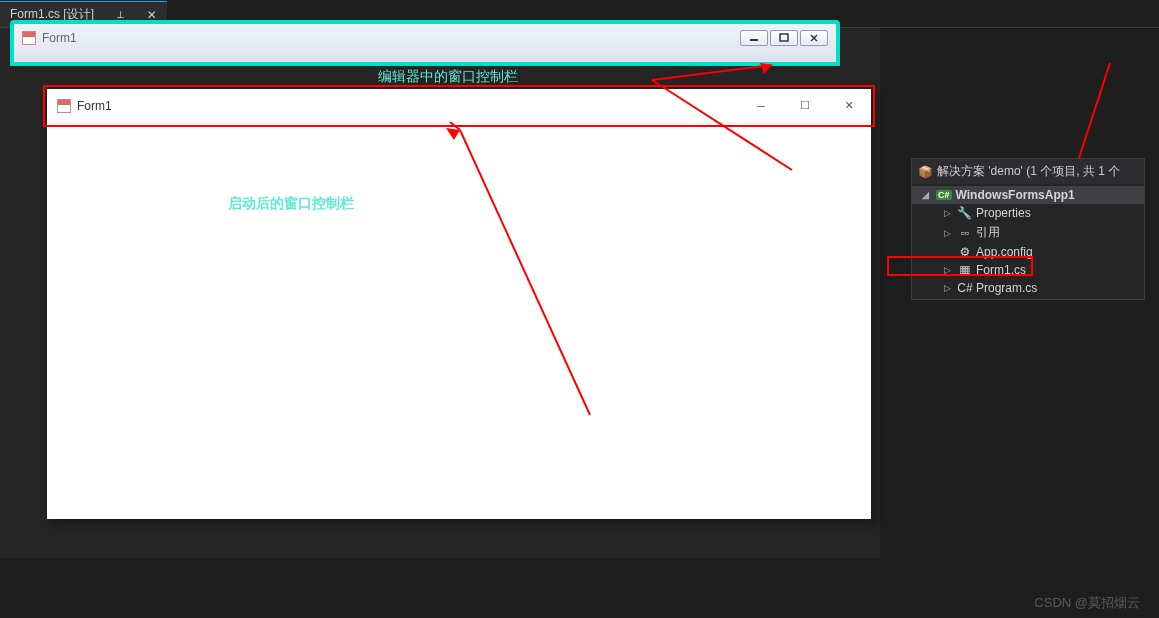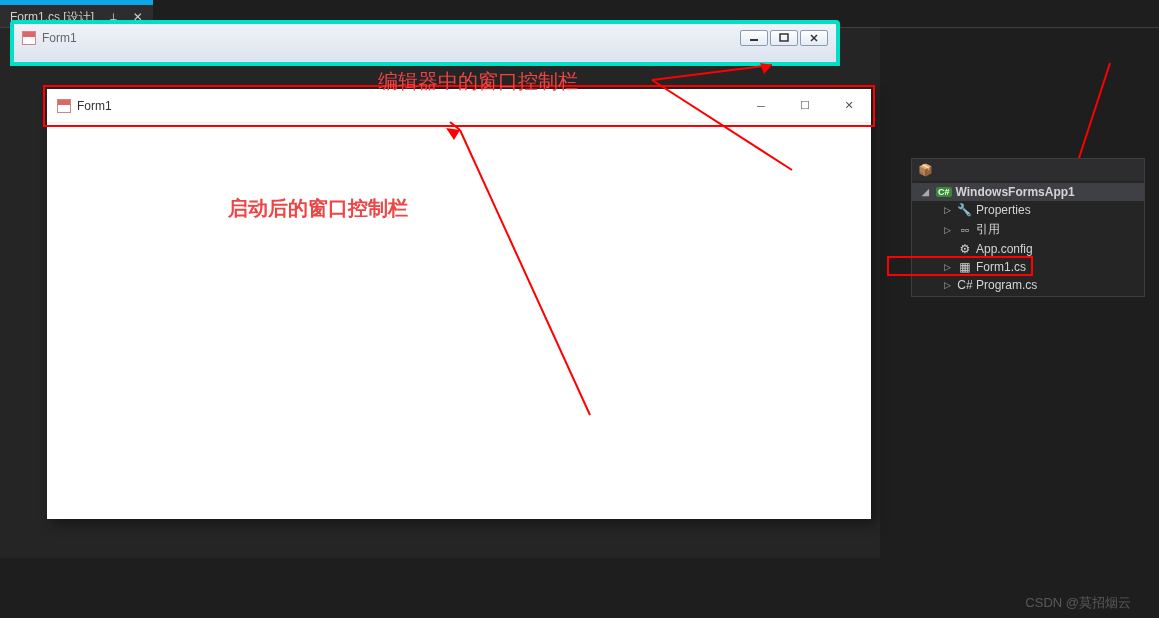--- a/index.html
+++ b/index.html
@@ -1,20 +1,20 @@
 <!DOCTYPE html>
 <html><head>
 <meta charset="utf-8">
 <style>
 * { box-sizing: border-box; margin: 0; padding: 0; font-family: "Microsoft YaHei", "Segoe UI", sans-serif; }
 body { background: #1e1e1e; width: 1159px; height: 618px; position: relative; overflow: hidden; }
 
 
 .tab-bar { position: absolute; top: 0; left: 0; height: 28px; display: flex; align-items: center; }
-.tab { background: #2d2d30; color: #d0d0d0; padding: 4px 10px; font-size: 12px; display: flex; align-items: center; gap: 16px; border-top: 6px solid #0ea5e9; }
+.tab { background: #2d2d30; color: #d0d0d0; padding: 4px 10px; font-size: 12px; display: flex; align-items: center; gap: 23px; border-top: 1px solid #0ea5e9; }
 .tab .pin { color: #d0d0d0; font-size: 10px; }
 .tab .close { color: #d0d0d0; font-size: 12px; cursor: pointer; }
 .tab-strip { position: absolute; top: 27px; left: 0; right: 0; height: 1px; background: #3e3e42; }
 
 
 .canvas { position: absolute; top: 28px; left: 0; width: 880px; height: 530px; background: #252526; }
 
 
 .form-editor { position: absolute; top: 20px; left: 10px; width: 830px; height: 46px; background: linear-gradient(#f0f3f8, #dce3ef); border: 4px solid #00e0c7; border-radius: 4px 4px 0 0; }
 .form-editor-inner { padding: 6px 8px; display: flex; align-items: center; justify-content: space-between; }
@@ -26,37 +26,37 @@
 
 
 .form-run-box { position: absolute; top: 85px; left: 43px; width: 832px; height: 42px; border: 2px solid #ff0000; }
 .form-run { position: absolute; top: 89px; left: 47px; width: 824px; height: 430px; background: #fff; box-shadow: 5px 5px 12px rgba(0,0,0,0.4); }
 .form-run-titlebar { height: 34px; border-bottom: 1px solid #eee; display: flex; align-items: center; justify-content: space-between; padding: 0 0 0 10px; }
 .form-run-title { display: flex; align-items: center; gap: 6px; font-size: 12px; color: #333; }
 .window-controls-10 { display: flex; }
 .wc10-btn { width: 44px; height: 30px; display: flex; align-items: center; justify-content: center; color: #555; font-size: 11px; }
 
 
-.annot { position: absolute; color: #ef4444; font-size: 20px; white-space: nowrap; }
+.annot { position: absolute; color: #5eead4; font-size: 14px; white-space: nowrap; }
 .arrow-svg { position: absolute; pointer-events: none; }
 
 
 .sol-exp { position: absolute; top: 158px; right: 14px; width: 234px; background: #252526; color: #d4d4d4; font-size: 12px; border: 1px solid #3e3e42; }
 .sol-header { padding: 4px 6px; display: flex; align-items: center; gap: 4px; color: #ccc; background: #2d2d30; }
 .sol-tree { padding: 2px 0; }
 .tree-row { display: flex; align-items: center; gap: 4px; padding: 2px 4px; cursor: pointer; }
 .tree-row.lvl1 { padding-left: 10px; font-weight: bold; background: #3f3f46; }
 .tree-row.lvl2 { padding-left: 32px; }
 .expander { width: 10px; color: #aaa; font-size: 9px; }
 .tree-icon { width: 14px; height: 14px; display: inline-flex; align-items: center; justify-content: center; }
 .cs-badge { background: #388a34; color:#fff; font-size:9px; padding:0 2px; border-radius:2px; }
 .row-box { position: absolute; border: 2px solid #ff0000; }
 
 
-.watermark { position: absolute; bottom: 6px; right: 28px; color: rgba(255,255,255,0.25); font-size: 13px; }
+.watermark { position: absolute; bottom: 6px; right: 19px; color: rgba(255,255,255,0.25); font-size: 13px; }
 
 svg.arrow line { stroke: #ff0000; stroke-width: 2; }
 svg.arrow polygon { fill: #ff0000; }
 </style>
 </head>
 <body>
 
 <div class="tab-bar">
   <div class="tab">
     <span>Form1.cs [设计]</span>
@@ -124,20 +124,21 @@
   <line x1="20" y1="10" x2="150" y2="295"></line>
 </svg>
 <svg class="arrow arrow-svg" style="top:58px; left:1040px;" width="90" height="200">
   <line x1="70" y1="5" x2="8" y2="195"></line>
   <polygon points="8,195 6,178 20,186"></polygon>
 </svg>
 
 <div class="sol-exp">
   <div class="sol-header">
     <span>📦</span>
+    <span>解决方案 'demo' (1 个项目, 共 1 个</span>
   </div>
   <div class="sol-tree">
     <div class="tree-row lvl1">
       <span class="expander">◢</span>
       <span class="cs-badge">C#</span>
       <span>WindowsFormsApp1</span>
     </div>
     <div class="tree-row lvl2">
       <span class="expander">▷</span>
       <span class="tree-icon">🔧</span>

